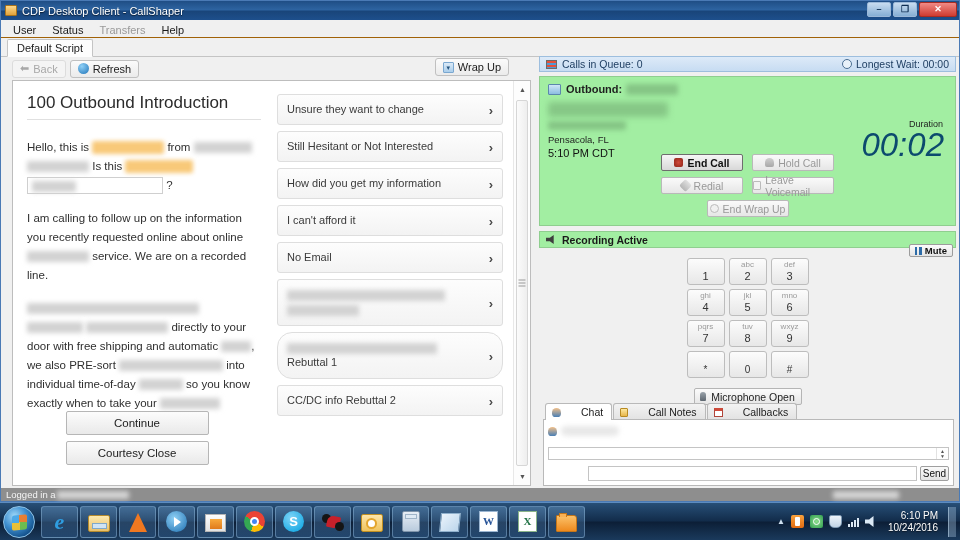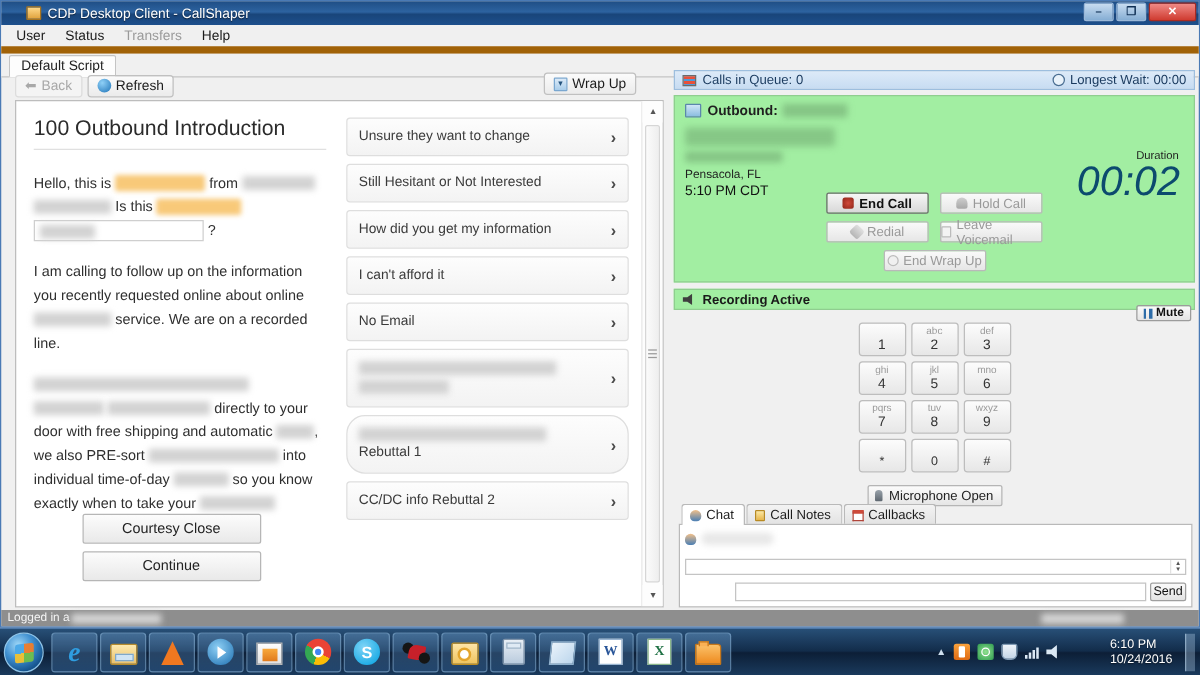--- a/index.html
+++ b/index.html
@@ -17,21 +17,21 @@
   .window {
     position: absolute; left: 0; top: 0; width: 960px; height: 502px;
     background: #f0f0f0;
     border: 1px solid #4a7ab5;
     box-sizing: border-box;
   }
   .titlebar {
     height: 19px;
     background: linear-gradient(to bottom, #1f4e85 0%, #2d63a0 45%, #19457a 55%, #1d4f8c 100%);
     display: flex; align-items: center;
-    padding-left: 20px;
+    padding-left: 4px;
     position: relative;
   }
   .title-icon {
     width: 12px; height: 11px;
     background: linear-gradient(to bottom,#ffd98a,#e0a23c);
     border: 1px solid #a9741d;
     border-radius: 1px;
     margin-right: 5px;
     box-sizing: border-box;
   }
@@ -57,22 +57,22 @@
     width: 38px;
     background: linear-gradient(to bottom,#f08a86,#cf3b30);
     border-color: #a82b22;
     color: #fff;
   }
   .win-btn .glyph { line-height: 1; font-weight: bold; }
 
   
   .menubar {
     height: 17px; background: #f0f0f0;
-    border-bottom: 6px solid #a16207;
-    display: flex; align-items: center;
+    border-bottom: 1px solid #a16207;
+    display: flex; align-items: flex-end;
     padding-left: 5px; gap: 2px;
   }
   .menu-item {
     font-size: 11px; color: #1a1a1a;
     padding: 1px 7px; cursor: default;
   }
   .menu-item.dim { color: #9a9a9a; }
 
   
   .tabstrip {
@@ -277,21 +277,21 @@
 
   .call-panel {
     margin-top: 4px;
     background: #a2eea2;
     border: 1px solid #8fce8f;
     box-sizing: border-box;
     height: 150px;
     position: relative;
     padding: 6px 8px;
   }
-  .call-line1 { display: flex; align-items: flex-start; font-size: 11px; color: #1f1f1f; font-weight: bold; }
+  .call-line1 { display: flex; align-items: flex-end; font-size: 11px; color: #1f1f1f; font-weight: bold; }
   .ico-outbound {
     display:inline-block;width:13px;height:11px;margin-right:5px;
     background:linear-gradient(to bottom,#cfe6f7,#8bbde0);
     border:1px solid #5b87ad; border-radius:1px; box-sizing:border-box;
   }
   .call-name {
     font-size: 15px; font-weight: bold; color: #3f7a3f;
     filter: blur(3px); margin: 7px 0 4px 0; width: 120px; height: 15px;
     background: #86c786; border-radius: 2px; color: transparent;
   }
@@ -402,21 +402,21 @@
   .ico-mic {
     display:inline-block; width:6px; height:9px;
     background: linear-gradient(to bottom,#9aa3ab,#5e6770);
     border-radius: 3px 3px 1px 1px;
   }
 
   
   .chat-section { position: absolute; left: 0; right: 0; bottom: 0; height: 83px; }
   .chat-tabs { display: flex; align-items: flex-end; height: 17px; padding-left: 6px; }
   .chat-tab {
-    display: flex; align-items: center; gap: 4px;
+    display: flex; align-items: center; gap: 20px;
     font-size: 10.5px; color: #1c1c1c;
     border: 1px solid #b9b9b9;
     border-bottom: none;
     background: linear-gradient(to bottom,#f3f3f3,#e2e2e2);
     border-radius: 3px 3px 0 0;
     padding: 2px 8px 2px 6px;
     margin-right: 1px;
     box-sizing: border-box;
   }
   .chat-tab.active { background: #fff; border-color: #b9b9b9; position: relative; z-index: 2; }
@@ -560,24 +560,23 @@
   .tray-ico { width: 13px; height: 13px; }
   .ti-orange { background: linear-gradient(to bottom,#f9a23c,#e06a12); border-radius: 2px; position: relative; }
   .ti-orange::after{content:'';position:absolute;left:4px;top:2px;width:5px;height:9px;background:#fff;border-radius:1px;}
   .ti-net { background: radial-gradient(circle,#8ee08e,#2f9b4f); border-radius: 2px; position:relative;}
   .ti-net::after{content:'';position:absolute;left:3px;top:3px;width:7px;height:7px;border:1px solid #fff;border-radius:50%;box-sizing:border-box;}
   .ti-shield { background: linear-gradient(to bottom,#eef4fa,#c3d5e6); border-radius: 2px 2px 5px 5px; border:1px solid #7f9ab4; box-sizing:border-box;}
   .ti-sig { display: flex; align-items: flex-end; gap: 1px; height: 11px; }
   .ti-sig i { width: 2px; background: #dbe8f4; display: block; }
   .ti-vol { width: 13px; height: 11px; background: #dbe8f4; clip-path: polygon(0 32%, 32% 32%, 66% 0, 66% 100%, 32% 68%, 0 68%); }
   .tray-clock {
-    color: #fff; font-size: 10px; text-align: left; line-height: 12px;
+    color: #fff; font-size: 10px; text-align: right; line-height: 12px;
     padding: 0 4px;
     text-shadow: 0 1px 1px rgba(0,0,0,.5);
-    margin-left: 28px;
   }
   .tray-edge { width: 7px; height: 30px; background: rgba(180,210,235,.35); border-left: 1px solid rgba(200,225,245,.5); }
 </style>
 </head>
 <body>
 
 <div class="app">
 
   <div class="window">
 
@@ -642,22 +641,22 @@
               <div class="para">
                 <span>I am calling to follow up on the information you recently requested online about online </span><span class="redact" style="width:62px">&nbsp;</span><span> service. We are on a recorded line.</span>
               </div>
 
               <div class="para">
                 <span class="redact" style="width:172px">&nbsp;</span><br>
                 <span class="redact" style="width:56px">&nbsp;</span> <span class="redact" style="width:82px">&nbsp;</span><span> directly to your door with free shipping and automatic </span><span class="redact" style="width:30px">&nbsp;</span><span>, we also PRE-sort </span><span class="redact" style="width:104px">&nbsp;</span><span> into individual time-of-day </span><span class="redact" style="width:44px">&nbsp;</span><span> so you know exactly when to take your </span><span class="redact" style="width:60px">&nbsp;</span>
               </div>
 
               <div class="script-actions">
+                <div class="act-btn">Continue</div>
                 <div class="act-btn">Courtesy Close</div>
-                <div class="act-btn">Continue</div>
               </div>
             </div>
 
             <div class="rebuttal-col">
               <div class="reb-item">
                 <span>Unsure they want to change</span>
                 <span class="chev">›</span>
               </div>
               <div class="reb-item">
                 <span>Still Hesitant or Not Interested</span>

